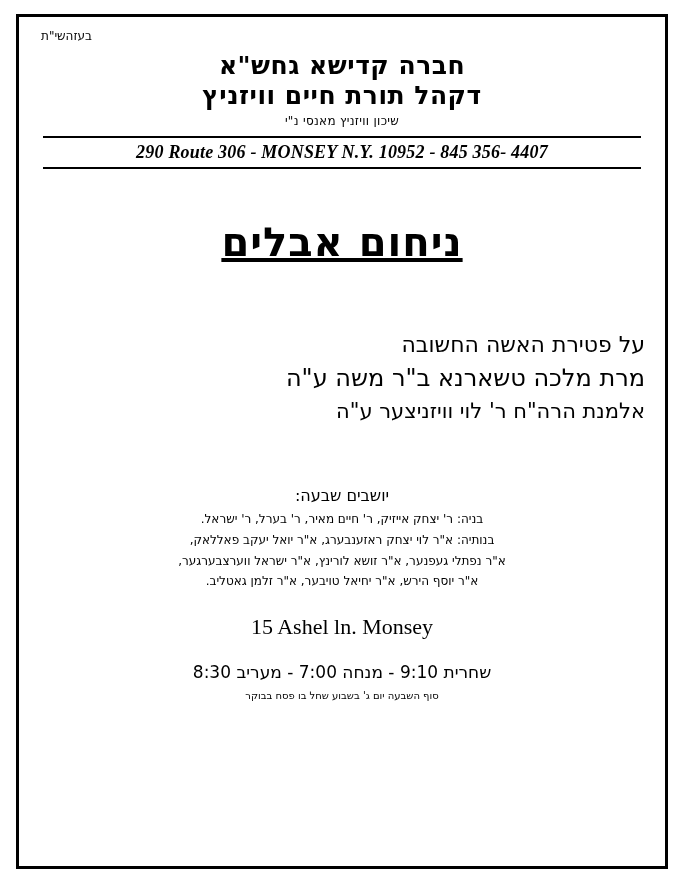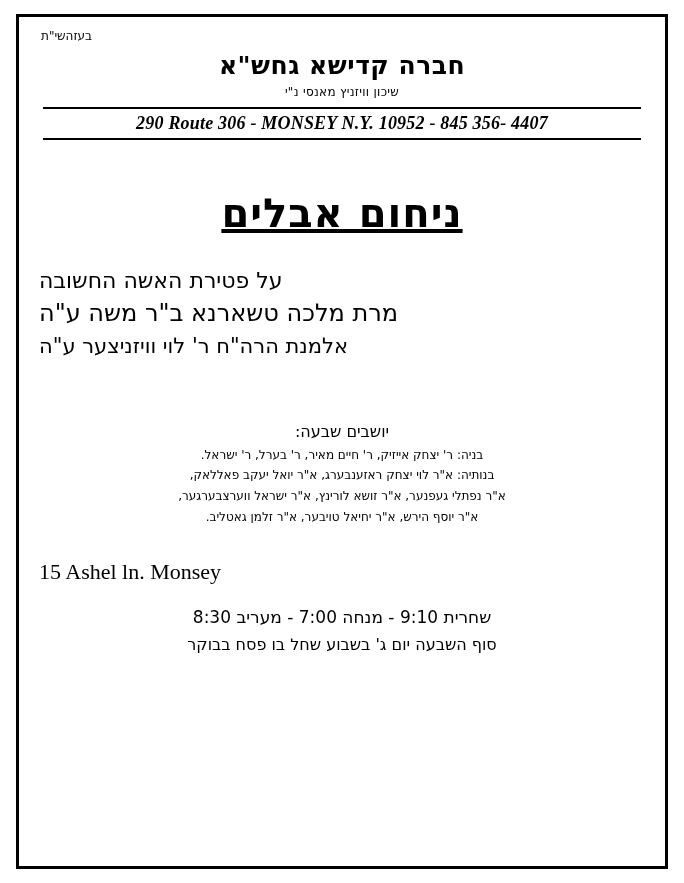--- a/index.html
+++ b/index.html
@@ -94,23 +94,23 @@
     direction: rtl;
     font-family: "DejaVu Sans", sans-serif;
     font-weight: bold;
     font-size: 40px;
     margin-top: 50px;
     letter-spacing: 1px;
     text-decoration: underline;
   }
 
   .deceased-block {
-    text-align: left;
-    direction: rtl;
-    margin-top: 29px;
+    text-align: right;
+    direction: rtl;
+    margin-top: 64px;
     font-family: "DejaVu Sans", sans-serif;
   }
   .dec-line1 {
     font-size: 22px;
     line-height: 1.45;
   }
   .dec-line2 {
     font-size: 24px;
     line-height: 1.45;
   }
@@ -129,39 +129,39 @@
     font-size: 16px;
     line-height: 1.7;
     margin-top: 29px;
   }
   .mourners-line {
     font-size: 12px;
     line-height: 1.72;
   }
 
   .address-line {
-    text-align: left;
+    text-align: center;
     direction: ltr;
     font-family: "Liberation Serif", serif;
     font-size: 22px;
-    margin-top: 32px;
+    margin-top: 22px;
   }
 
   .times-line {
     text-align: center;
     direction: rtl;
     font-family: "DejaVu Sans", sans-serif;
     font-size: 17px;
     margin-top: 22px;
   }
   .note-line {
     text-align: center;
     direction: rtl;
     font-family: "DejaVu Sans", sans-serif;
-    font-size: 16px;
+    font-size: 10px;
     margin-top: 8px;
   }
 
   .footer-line {
     text-align: center;
     direction: rtl;
     font-family: "DejaVu Sans", sans-serif;
     font-size: 16px;
     position: absolute;
     bottom: 26px;
@@ -175,20 +175,21 @@
 <div class="page">
   <div class="outer-frame">
 
     <div class="bh">
       <span class="bh-inner">בעזהשי"ת</span>
     </div>
     <div class="clear"></div>
 
     <div class="header-block">
       <div class="org-line1">חברה קדישא גחש"א</div>
+      <div class="org-line2">דקהל תורת חיים וויזניץ</div>
       <div class="org-line3">שיכון וויזניץ מאנסי נ"י</div>
     </div>
 
     <div class="rule-top"></div>
     <div class="address-bar">290 Route 306   -   MONSEY N.Y. 10952   -   845 356- 4407</div>
     <div class="rule-bottom"></div>
 
     <div class="title-main">ניחום אבלים</div>
 
     <div class="deceased-block">

